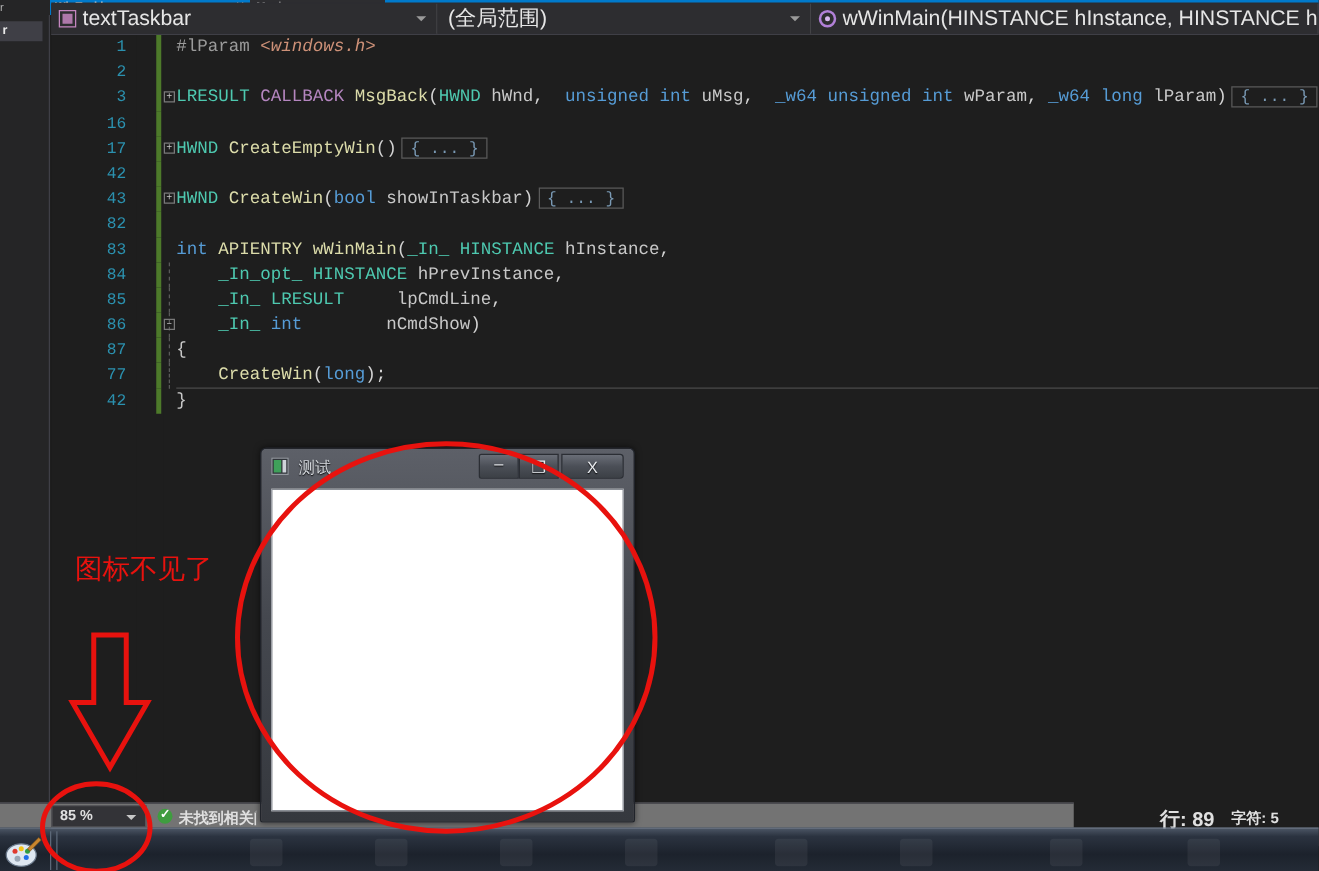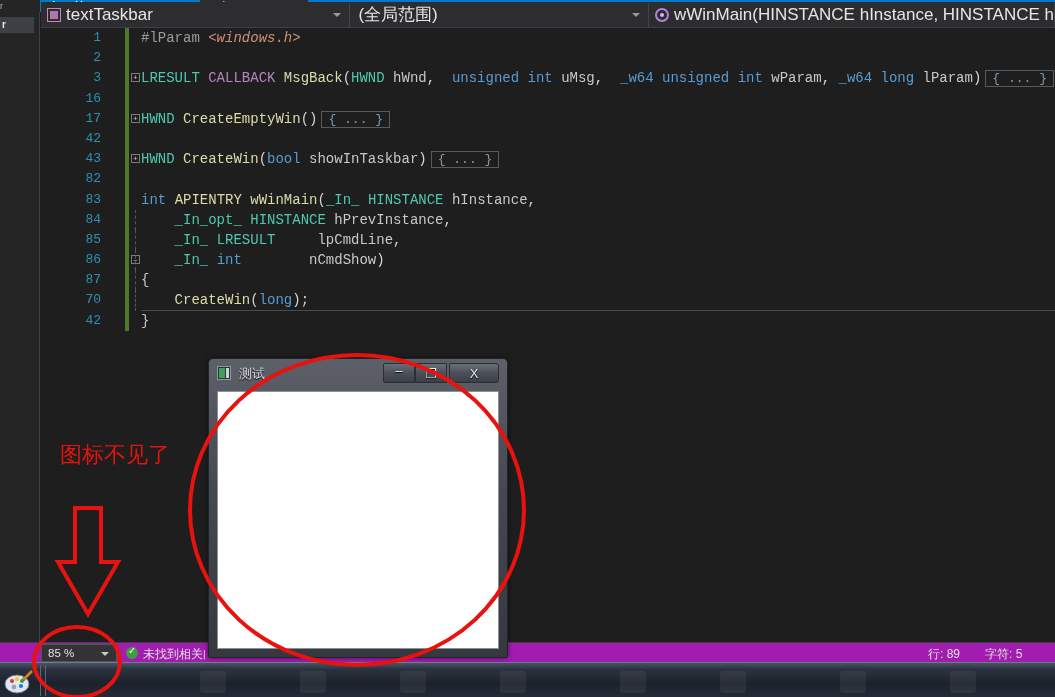--- a/index.html
+++ b/index.html
@@ -75,35 +75,35 @@
   #underline88 { position:absolute; left:100px; width:915px; height:1px; background:#4a4a4a; }
 
   
   #hscroll-wrap { position:absolute; left:41px; bottom:20px; right:0; height:15px; background:#3e3e42; }
   #hscroll-track { position:absolute; left:10px; top:2px; width:830px; height:11px; background:#686868; }
   #hscroll-right { position:absolute; right:150px; top:0; width:17px; height:15px; }
   #hscroll-right:after { content:""; position:absolute; left:6px; top:4px; width:0; height:0;
       border-top:4px solid transparent; border-bottom:4px solid transparent; border-left:6px solid #8a8a8a; }
 
   
-  #statusbar { position:absolute; left:0; bottom:35px; width:1055px; height:20px;
-               background:#a21caf; border-top:1px solid #3f3f46; }
+  #statusbar { position:absolute; left:0; bottom:35px; width:859px; height:20px;
+               background:#737373; border-top:1px solid #3f3f46;font-weight:bold; }
   #zoomcombo { position:absolute; left:41px; top:1px; width:76px; height:18px;
                background:#333337; border:1px solid #555559; }
   #zoomval { position:absolute; left:6px; top:2px; font-size:11.5px; color:#e0e0e0; }
   #zoomcaret { position:absolute; right:7px; top:7px; width:0; height:0;
                border-left:4px solid transparent; border-right:4px solid transparent;
                border-top:4px solid #c8c8c8; }
   #status-check { position:absolute; left:126px; top:4px; width:12px; height:12px;
                   border-radius:50%; background:#3f9d3f; }
   #status-check:after { content:"\2713"; position:absolute; left:2px; top:-2px;
                         font-size:10px; color:#fff; }
   #status-msg { position:absolute; left:143px; top:3px; font-size:12px; color:#e0e0e0;
                 width:62px; overflow:hidden; white-space:nowrap; }
-  #status-line { position:absolute; left:928px; top:3px; font-size:12px; color:#e0e0e0; white-space:nowrap; }
+  #status-line { position:absolute; left:928px; top:3px; font-size:16px; color:#e0e0e0; white-space:nowrap; }
   #status-char { position:absolute; left:985px; top:3px; font-size:12px; color:#e0e0e0; white-space:nowrap; }
   #status-tab  { position:absolute; left:1066px; top:3px; font-size:13px; color:#e0e0e0; white-space:nowrap; }
 
   
   #taskbar { position:absolute; left:0; bottom:0; width:1055px; height:35px;
              background:linear-gradient(180deg,#4a5463 0%,#2b3340 18%,#1c222c 60%,#242b36 100%);
              border-top:1px solid #6d7a8c; }
   #tb-paint { position:absolute; left:4px; top:4px; width:30px; height:28px; }
   .tb-sep { position:absolute; top:2px; width:1px; height:31px; background:#5c6878; }
   .tb-item { position:absolute; top:8px; width:26px; height:22px; border-radius:3px;
@@ -247,21 +247,21 @@
         <span class="fold">–</span>
         <span class="code">    <span class="t">_In_</span> <span class="k">int</span>        <span class="m">nCmdShow</span>)</span>
       </div>
       <div class="code-row">
         <span class="lnum">87</span>
         <span class="changebar"></span>
         <span class="dashline"></span>
         <span class="code"><span class="m">{</span></span>
       </div>
       <div class="code-row">
-        <span class="lnum">70</span>
+        <span class="lnum">77</span>
         <span class="changebar"></span>
         <span class="dashline"></span>
         <span class="code">    <span class="f">CreateWin</span>(<span class="k">long</span>);</span>
       </div>
       <div class="code-row">
         <span class="lnum">42</span>
         <span class="changebar"></span>
         <span class="code"><span class="m">}</span></span>
       </div>
       <div id="underline88" style="top: 281.6px;"></div>

